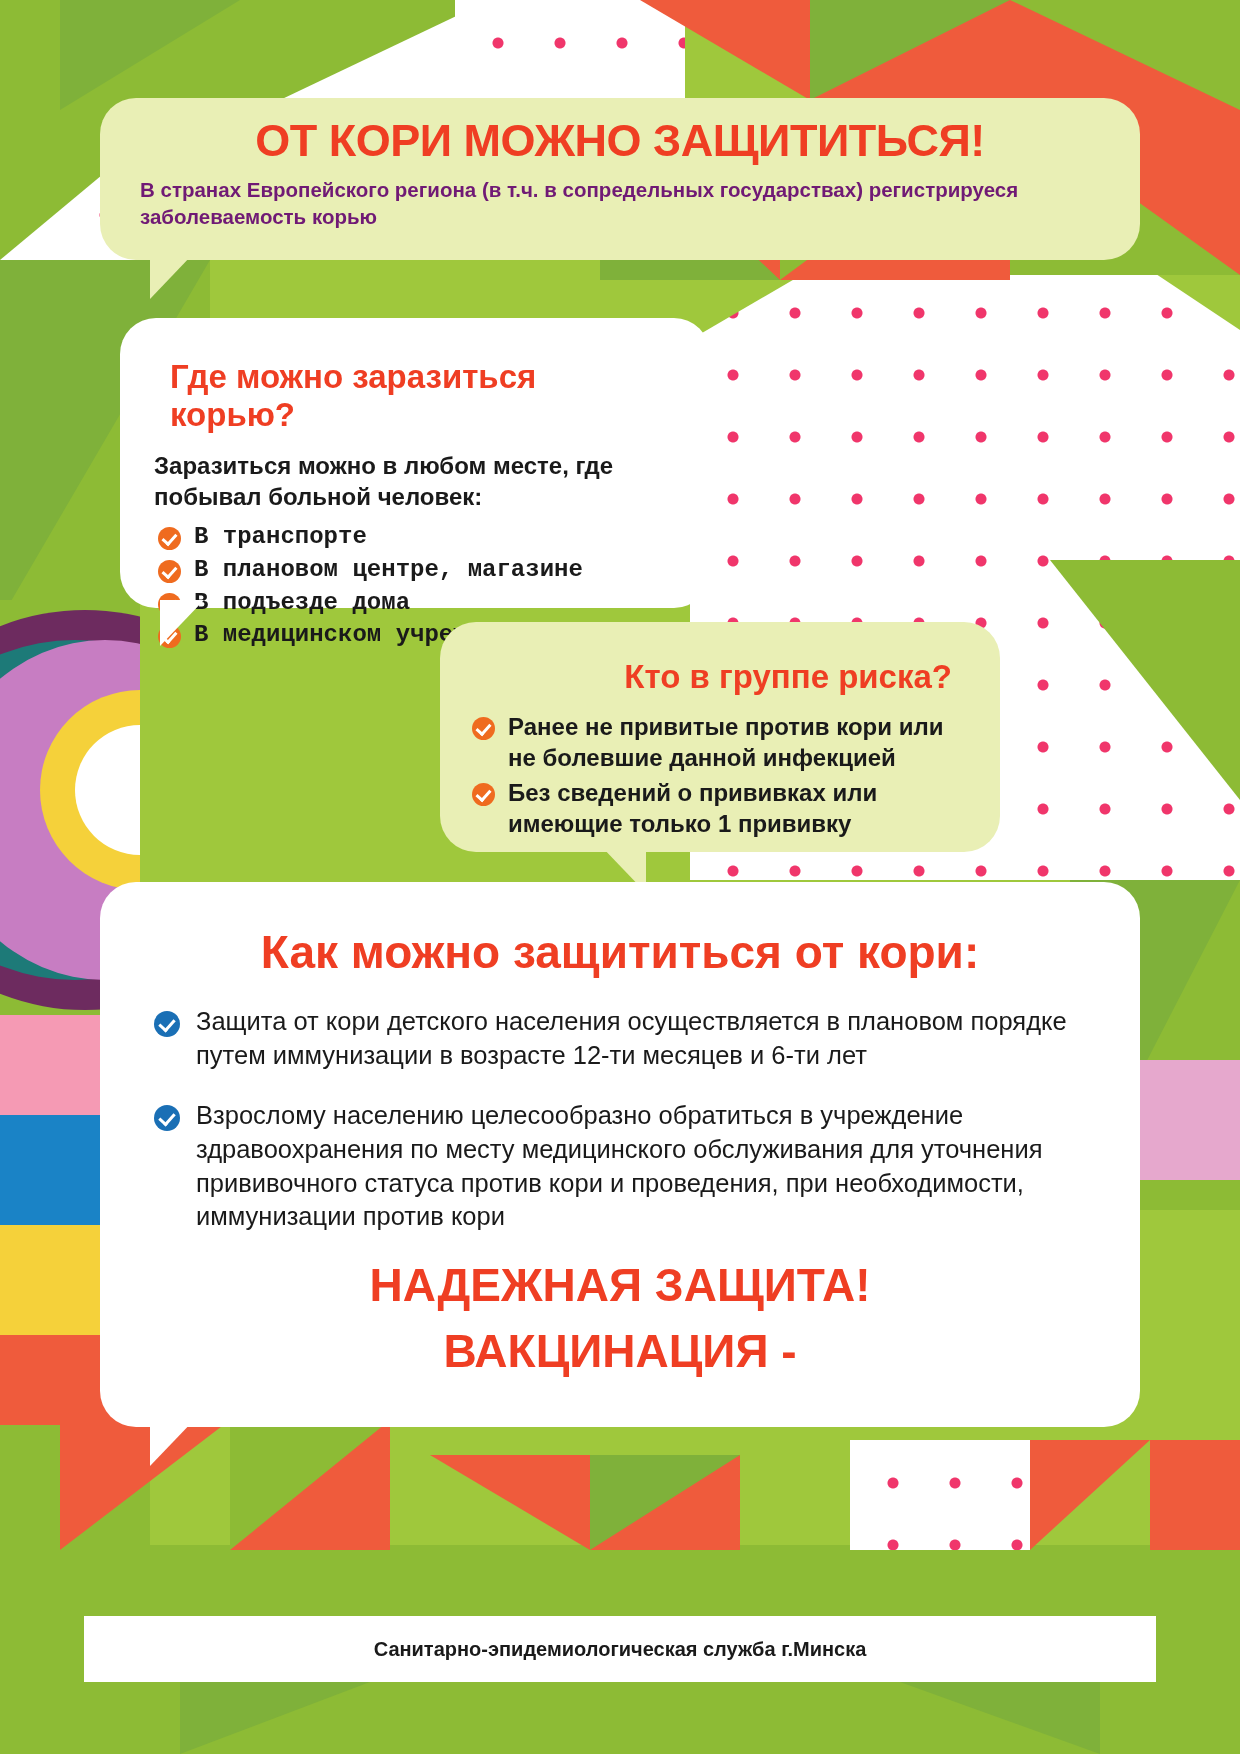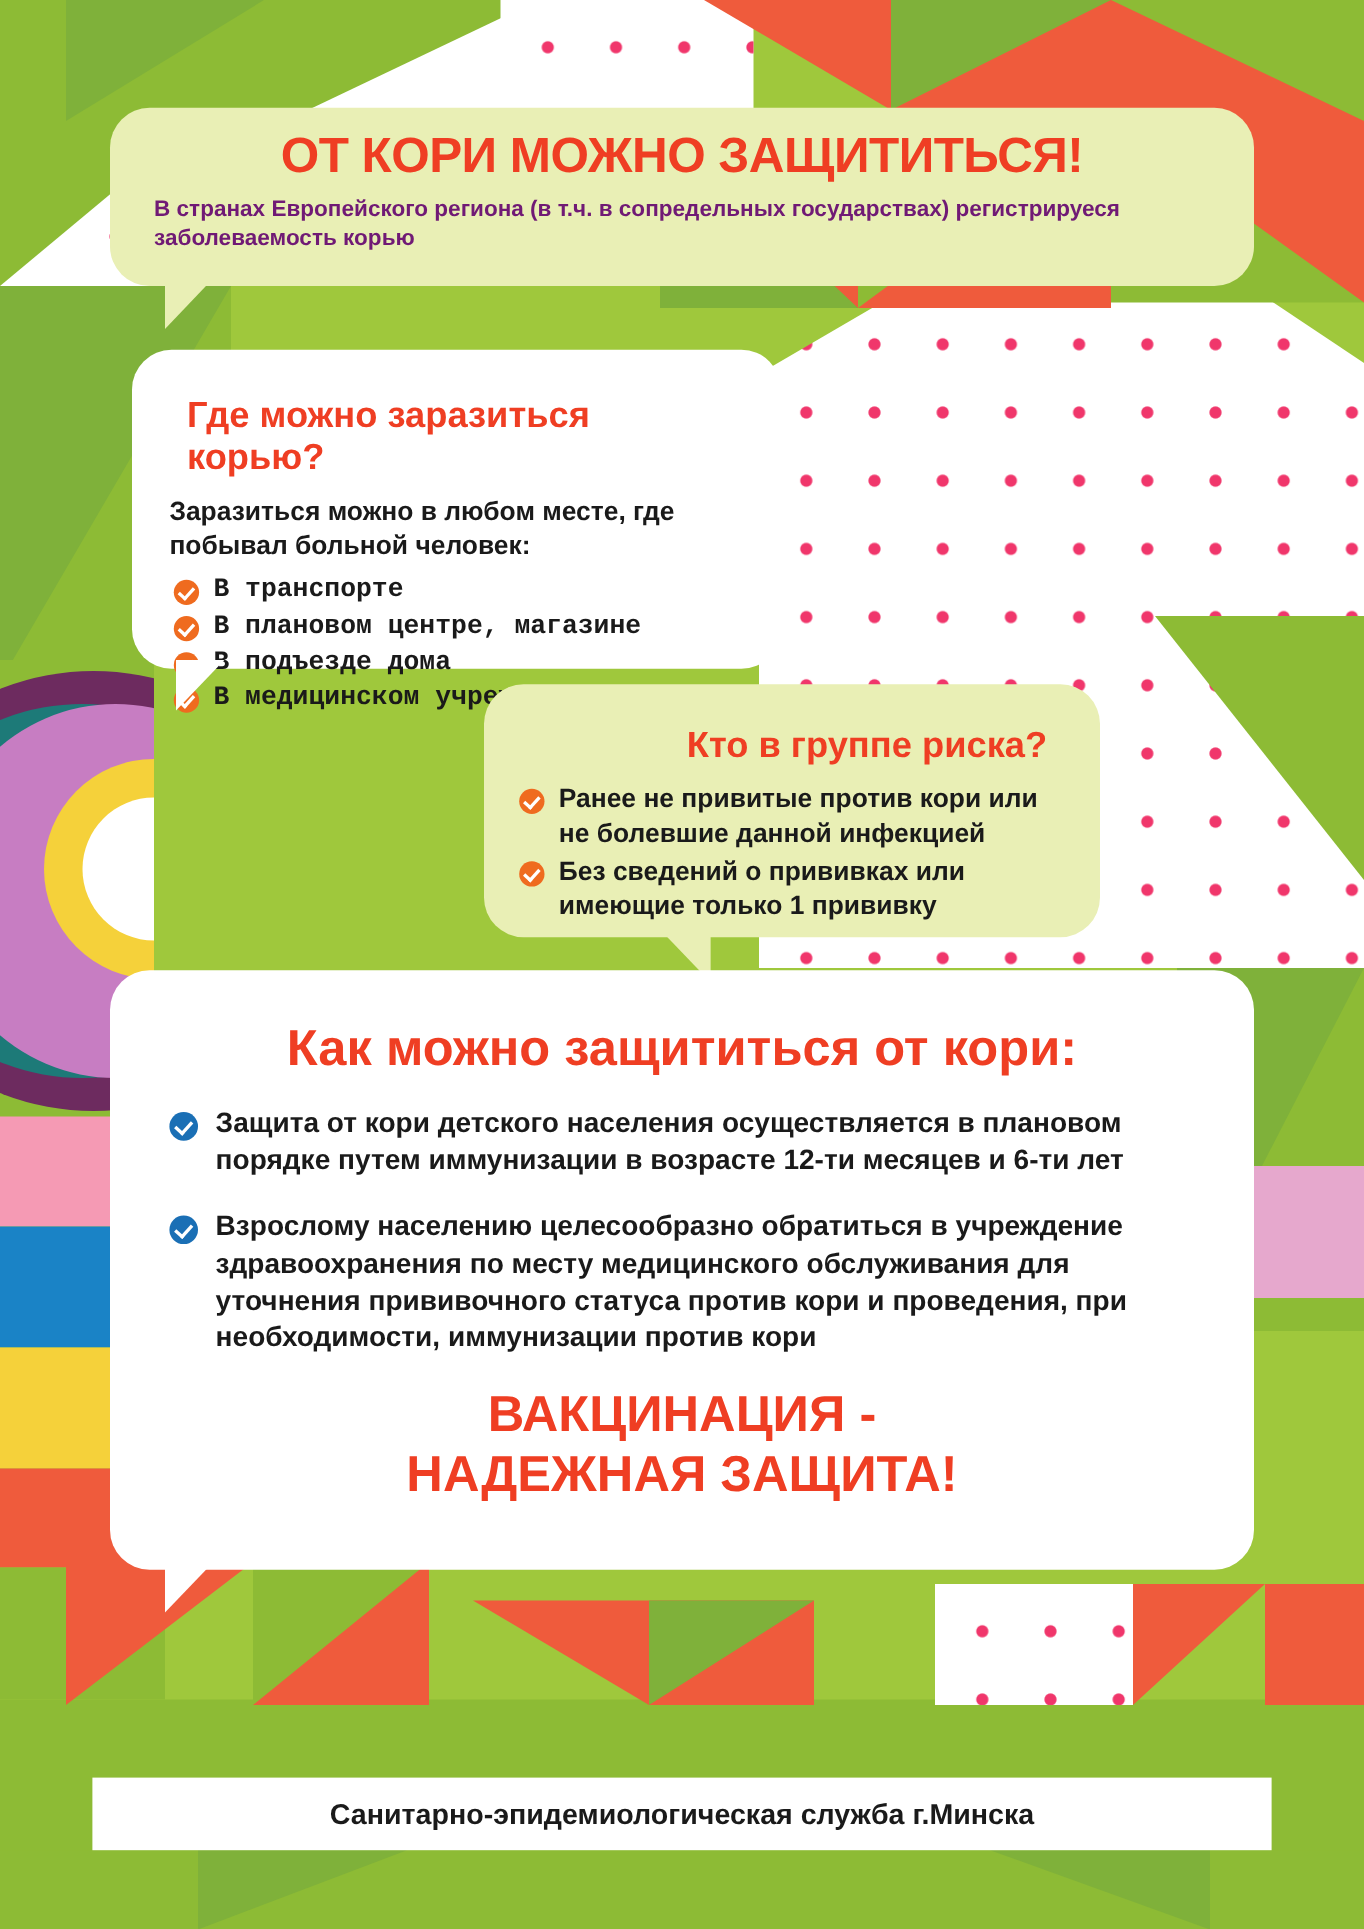--- a/index.html
+++ b/index.html
@@ -140,21 +140,21 @@
     list-style: none;
     margin: 0;
     padding: 0;
   }
   ul.biglist li {
     position: relative;
     padding-left: 48px;
     margin-bottom: 26px;
     color: #1a1a1a;
     font-size: 25.5px;
-    font-weight: bold;
+    font-weight: normal;
     line-height: 1.33;
   }
   ul.biglist .check {
     left: 6px;
     top: 6px;
     width: 26px;
     height: 26px;
   }
   ul.biglist .check::after {
     left: 8px;
@@ -178,21 +178,21 @@
     top: 1616px;
     width: 1072px;
     height: 66px;
     background: #ffffff;
     display: flex;
     align-items: center;
     justify-content: center;
   }
   .footer-bar span {
     color: #1a1a1a;
-    font-size: 26px;
+    font-size: 20px;
     font-weight: bold;
   }
 </style>
 </head>
 <body>
 
 <div id="poster">
 
   <div class="bg-layer">
 
@@ -292,22 +292,22 @@
     </ul>
   </div>
   <div class="tail" style="left:600px;top:845px;border-right:46px solid #e9efb5;border-bottom:48px solid transparent;"></div>
 
   <div class="bubble bubble-white" style="left:100px;top:882px;width:1040px;height:545px;padding:28px 48px 0 48px;">
     <h2 class="section-head center" style="font-size:46px;">Как можно защититься от кори:</h2>
     <ul class="biglist" style="margin-top:26px;">
       <li><span class="check blue"></span><span>Защита от кори детского населения осуществляется в плановом порядке путем иммунизации в возрасте 12-ти месяцев и 6-ти лет</span></li>
       <li><span class="check blue"></span><span>Взрослому населению целесообразно обратиться в учреждение здравоохранения по месту медицинского обслуживания для уточнения прививочного статуса против кори и проведения, при необходимости, иммунизации против кори</span></li>
     </ul>
+    <p class="slogan" style="margin-top:2px;">НАДЕЖНАЯ ЗАЩИТА!</p>
     <p class="slogan">ВАКЦИНАЦИЯ -</p>
-    <p class="slogan" style="margin-top:2px;">НАДЕЖНАЯ ЗАЩИТА!</p>
   </div>
   <div class="tail" style="left:150px;top:1418px;border-left:46px solid #ffffff;border-bottom:48px solid transparent;"></div>
 
   <div class="footer-bar">
     <span>Санитарно-эпидемиологическая служба г.Минска</span>
   </div>
 
 </div>
 
 </body></html>

